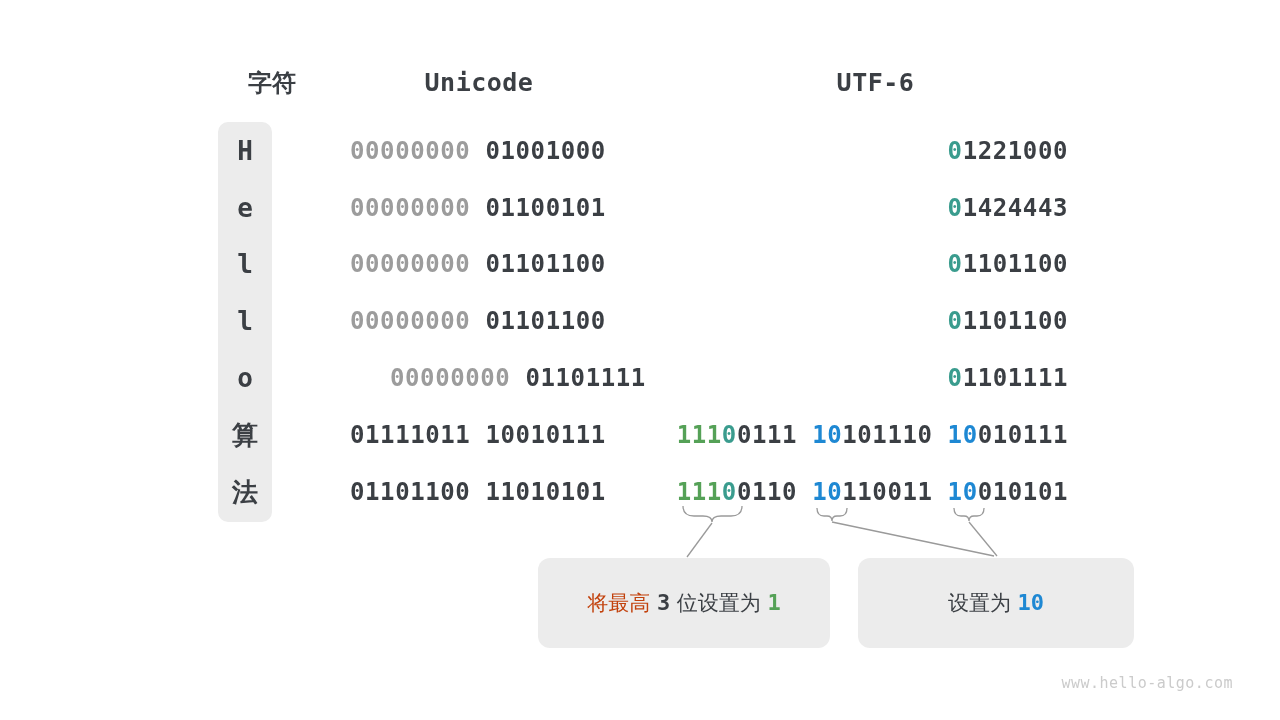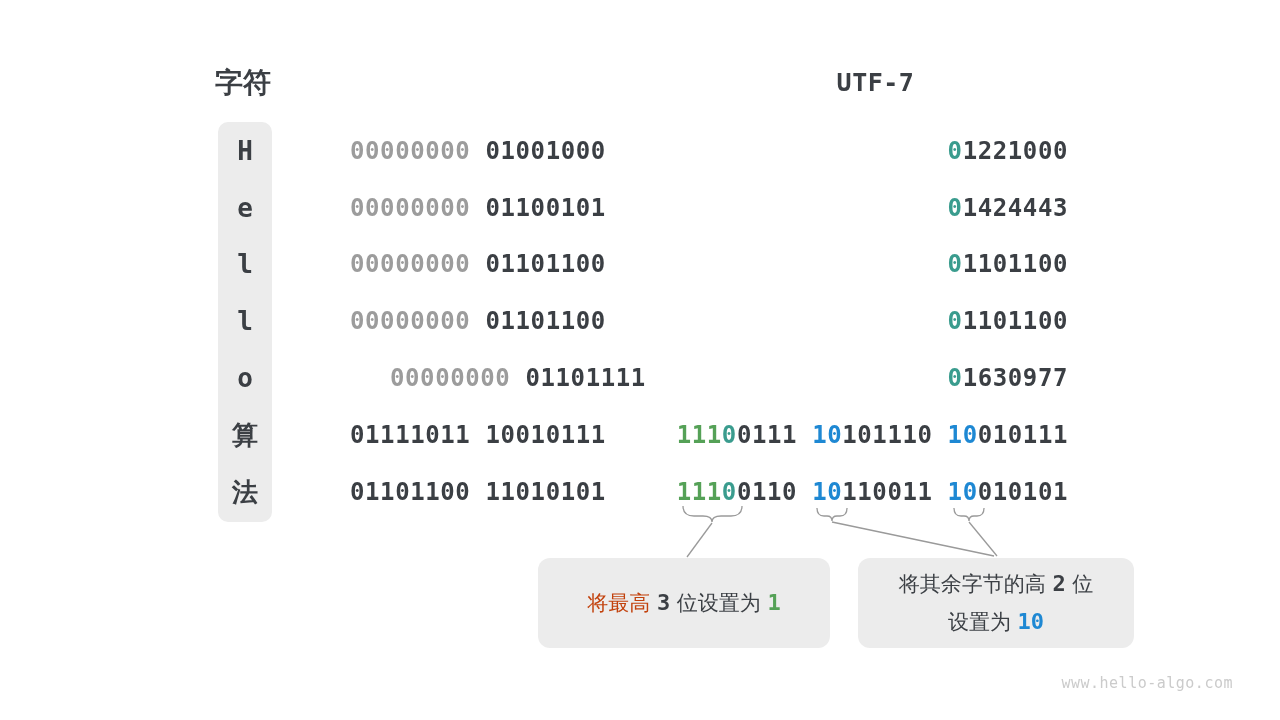--- a/index.html
+++ b/index.html
@@ -1,20 +1,20 @@
 <!DOCTYPE html>
 <html><head>
 <meta charset="utf-8">
 <style>
   html,body{margin:0;padding:0;background:#ffffff;}
   .canvas{position:relative;width:1280px;height:720px;background:#ffffff;overflow:hidden;
           font-family:"DejaVu Sans",sans-serif;}
   .hdr{position:absolute;top:66px;height:34px;line-height:34px;text-align:center;
        font-weight:bold;color:#3B3F44;}
-  .hdr-cjk{font-size:28px;font-family:"DejaVu Sans",sans-serif;}
+  .hdr-cjk{font-size:24px;font-family:"DejaVu Sans",sans-serif;text-align:right;}
   .hdr-mono{font-size:25px;font-family:"DejaVu Sans Mono",monospace;letter-spacing:0.5px;}
   .char-col-bg{position:absolute;left:218px;top:122px;width:54px;height:400px;
                background:#ECECEC;border-radius:10px;}
   .cell{position:absolute;height:34px;line-height:34px;white-space:pre;}
   .char-cell{left:218px;width:54px;text-align:center;font-weight:bold;font-size:26px;
              font-family:"DejaVu Sans Mono","DejaVu Sans",monospace;color:#3B3F44;}
   .bin{font-family:"DejaVu Sans Mono",monospace;font-weight:bold;font-size:24px;
        letter-spacing:0.6px;}
   .unicode-cell{left:350px;}
   .utf8-cell{right:212px;text-align:right;}
@@ -28,40 +28,41 @@
              font-size:15px;color:#CBCBCB;letter-spacing:0.5px;}
   svg.overlay{position:absolute;left:0;top:0;pointer-events:none;}
   svg.overlay path{fill:none;stroke:#9A9A9A;stroke-width:1.3;}
 </style>
 </head>
 <body>
 
 <div class="canvas">
 
   <div class="hdr hdr-cjk" style="left:190px;width:106px;">字符</div>
-  <div class="hdr hdr-mono" style="left:683px;width:385px;">UTF-7</div>
+  <div class="hdr hdr-mono" style="left:350px;width:258px;">Unicode</div>
+  <div class="hdr hdr-mono" style="left:683px;width:385px;">UTF-6</div>
 
   <div class="char-col-bg"></div>
 
   <div id="rows">
       <div class="cell char-cell" style="top: 134px;">H</div>
       <div class="cell bin unicode-cell" style="top: 134px;"><span style="color: rgb(156, 156, 156);">00000000</span><span style="color: rgb(59, 63, 68);"> 01001000</span></div>
       <div class="cell bin utf8-cell" style="top: 134px;"><span style="color: rgb(58, 156, 142);">0</span><span style="color: rgb(59, 63, 68);">1221000</span></div>
       <div class="cell char-cell" style="top: 191px;">e</div>
       <div class="cell bin unicode-cell" style="top: 191px;"><span style="color: rgb(156, 156, 156);">00000000</span><span style="color: rgb(59, 63, 68);"> 01100101</span></div>
       <div class="cell bin utf8-cell" style="top: 191px;"><span style="color: rgb(58, 156, 142);">0</span><span style="color: rgb(59, 63, 68);">1424443</span></div>
       <div class="cell char-cell" style="top: 247px;">l</div>
       <div class="cell bin unicode-cell" style="top: 247px;"><span style="color: rgb(156, 156, 156);">00000000</span><span style="color: rgb(59, 63, 68);"> 01101100</span></div>
       <div class="cell bin utf8-cell" style="top: 247px;"><span style="color: rgb(58, 156, 142);">0</span><span style="color: rgb(59, 63, 68);">1101100</span></div>
       <div class="cell char-cell" style="top: 304px;">l</div>
       <div class="cell bin unicode-cell" style="top: 304px;"><span style="color: rgb(156, 156, 156);">00000000</span><span style="color: rgb(59, 63, 68);"> 01101100</span></div>
       <div class="cell bin utf8-cell" style="top: 304px;"><span style="color: rgb(58, 156, 142);">0</span><span style="color: rgb(59, 63, 68);">1101100</span></div>
       <div class="cell char-cell" style="top: 361px;">o</div>
       <div class="cell bin unicode-cell" style="top: 361px; margin-left: 40px;"><span style="color: rgb(156, 156, 156);">00000000</span><span style="color: rgb(59, 63, 68);"> 01101111</span></div>
-      <div class="cell bin utf8-cell" style="top: 361px;"><span style="color: rgb(58, 156, 142);">0</span><span style="color: rgb(59, 63, 68);">1630977</span></div>
+      <div class="cell bin utf8-cell" style="top: 361px;"><span style="color: rgb(58, 156, 142);">0</span><span style="color: rgb(59, 63, 68);">1101111</span></div>
       <div class="cell char-cell" style="top: 418px;">算</div>
       <div class="cell bin unicode-cell" style="top: 418px;"><span style="color: rgb(59, 63, 68);">01111011 10010111</span></div>
       <div class="cell bin utf8-cell" style="top: 418px;"><span style="color: rgb(85, 161, 87);">111</span><span style="color: rgb(58, 156, 142);">0</span><span style="color: rgb(59, 63, 68);">0111 </span><span style="color: rgb(30, 136, 211);">10</span><span style="color: rgb(59, 63, 68);">101110 </span><span style="color: rgb(30, 136, 211);">10</span><span style="color: rgb(59, 63, 68);">010111</span></div>
       <div class="cell char-cell" style="top: 475px;">法</div>
       <div class="cell bin unicode-cell" style="top: 475px;"><span style="color: rgb(59, 63, 68);">01101100 11010101</span></div>
       <div class="cell bin utf8-cell" style="top: 475px;"><span style="color: rgb(85, 161, 87);">111</span><span style="color: rgb(58, 156, 142);">0</span><span style="color: rgb(59, 63, 68);">0110 </span><span style="color: rgb(30, 136, 211);">10</span><span style="color: rgb(59, 63, 68);">110011 </span><span style="color: rgb(30, 136, 211);">10</span><span style="color: rgb(59, 63, 68);">010101</span></div>
     </div>
 
   <svg class="overlay" width="1280" height="720" viewBox="0 0 1280 720">
     <path d="M683,506 C683,513 687,516 694,516 L703,516 C709,516 712,518 712,522
@@ -72,18 +73,17 @@
     <path d="M832,522 L994,556"></path>
     <path d="M954,508 C954,514 957,516 961,516 L964,516 C967,516 969,518 969,521
              C969,518 971,516 974,516 L977,516 C981,516 984,514 984,508"></path>
     <path d="M969,522 L997,556"></path>
   </svg>
 
   <div class="callout" id="callout-0" style="left:538px;width:292px;">
       <div class="line"><span style="color: #c2410c;">将最高 </span><span class="num" style="color: rgb(59, 63, 68);">3</span><span style="color: rgb(59, 63, 68);"> 位设置为 </span><span class="num-green" style="color: rgb(85, 161, 87);">1</span></div>
     </div>
   <div class="callout" id="callout-1" style="left:858px;width:276px;">
-      <div class="line"><span style="color: rgb(59, 63, 68);">将其余字节的高 </span><span class="num" style="color: rgb(59, 63, 68);">2</span><span style="color: rgb(59, 63, 68);"> 位</span></div>
       <div class="line"><span style="color: rgb(59, 63, 68);">设置为 </span><span class="num-blue" style="color: rgb(30, 136, 211);">10</span></div>
     </div>
 
   <div class="watermark">www.hello-algo.com</div>
 </div>
 
 </body></html>

